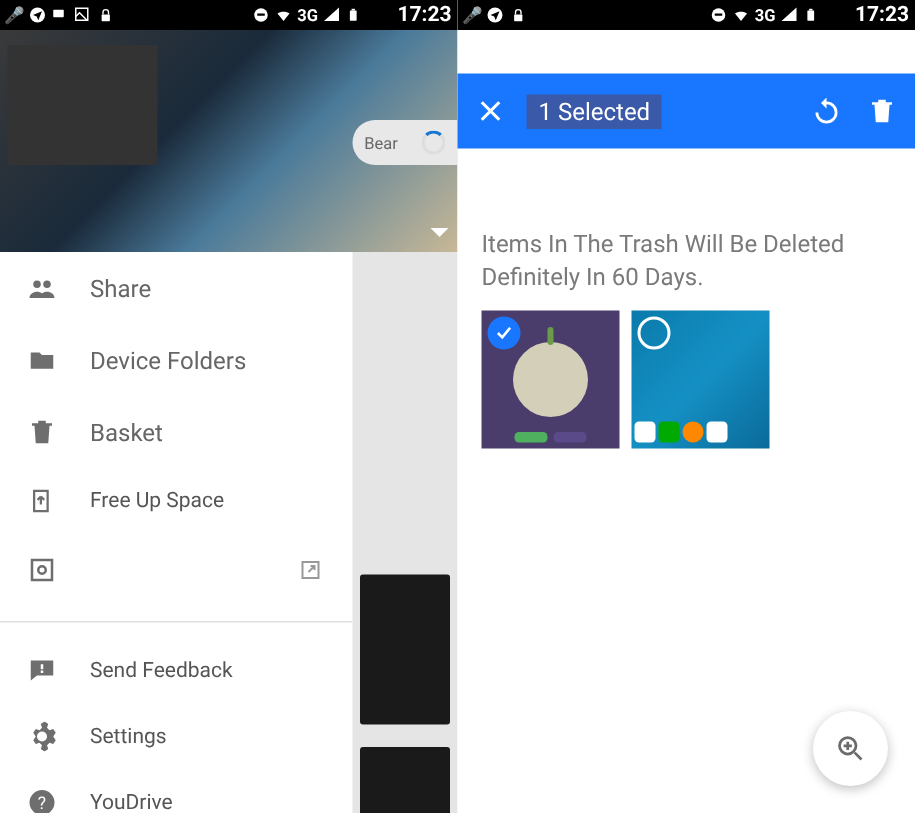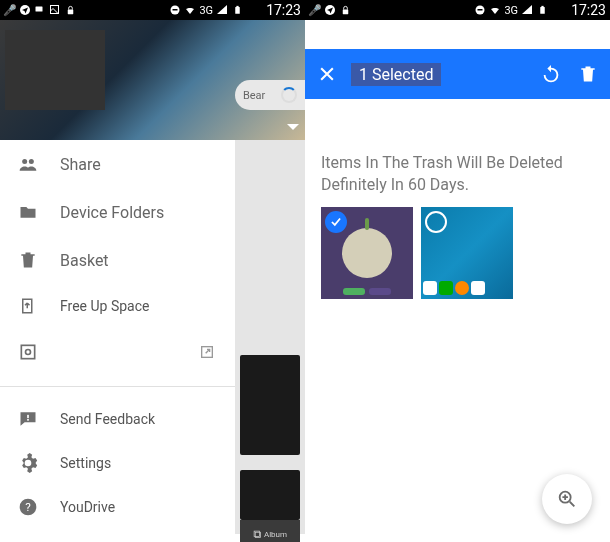--- a/index.html
+++ b/index.html
@@ -4,26 +4,26 @@
   <style>
     * { margin: 0; padding: 0; box-sizing: border-box; font-family: Roboto, Arial, sans-serif; }
     body { width: 610px; height: 542px; display: flex; background: #f5f5f5; overflow: hidden; }
     .screen { height: 542px; position: relative; }
     .screen-left { width: 305px; background: #fff; }
     .screen-right { width: 305px; background: #fff; }
 
     
     .statusbar { height: 20px; background: #000; color: #fff; display: flex; align-items: center; padding: 0 4px; font-size: 11px; justify-content: space-between; }
     .sb-left, .sb-right { display: flex; align-items: center; gap: 3px; }
-    .sb-right { font-weight: 400; }
+    .sb-right { font-weight: 700; }
     .sb-icon { width: 12px; height: 12px; display: inline-flex; align-items: center; justify-content: center; }
     .time { font-size: 14px; margin-left: 20px; }
 
     
-    .drawer-header { height: 120px; background: linear-gradient(135deg, #3a3a3a 0%, #1a2a3a 40%, #4a7a9a 60%, #c8b896 100%); position: relative; }
+    .drawer-header { height: 148px; background: linear-gradient(135deg, #3a3a3a 0%, #1a2a3a 40%, #4a7a9a 60%, #c8b896 100%); position: relative; }
     .drawer-header::before { content:""; position:absolute; top:10px; left:5px; width:100px; height:80px; background:#333; }
     .drawer-header::after { content:""; position:absolute; right:6px; bottom:10px; width:0; height:0; border-left:6px solid transparent; border-right:6px solid transparent; border-top:6px solid #fff; }
     .peek { position:absolute; top:60px; right:0; width:70px; height:30px; background:#e8e8e8; border-radius:18px 0 0 18px; display:flex; align-items:center; justify-content:space-around; font-size:11px; color:#666; }
     .peek-spinner { width:16px; height:16px; border:2px solid #ddd; border-top:2px solid #1976d2; border-radius:50%; }
 
     
     .drawer-body { width: 235px; background:#fff; height: calc(100% - 148px); }
     .drawer-body-outer { display:flex; }
     .drawer-right-bg { width:70px; background:#e5e5e5; height: calc(542px - 148px); position:relative; }
     .mini-card { position:absolute; left:5px; width:60px; background:#1a1a1a; border-radius:2px; }

